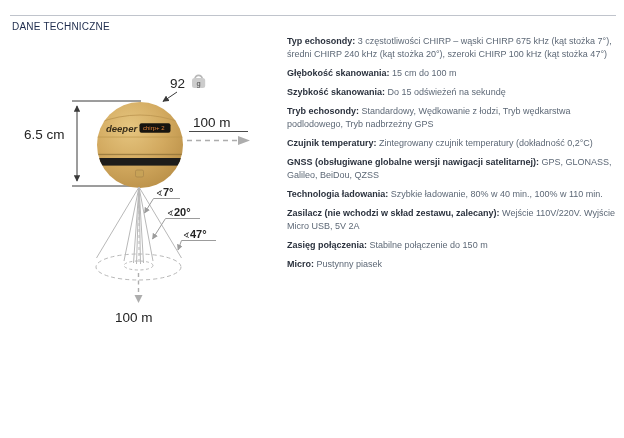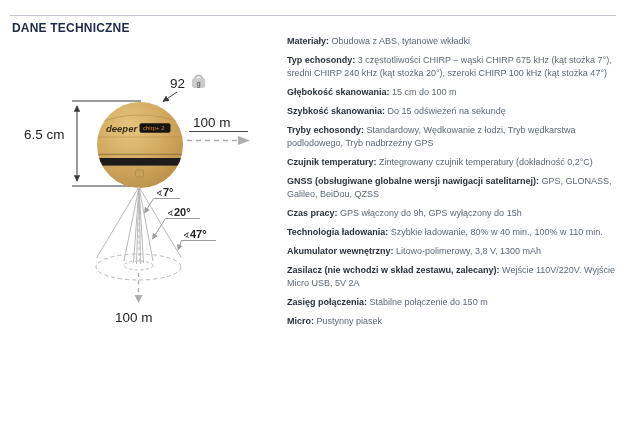--- a/index.html
+++ b/index.html
@@ -3,21 +3,21 @@
 <meta charset="utf-8">
 <style>
   html,body{margin:0;padding:0;}
   body{
     width:624px;height:438px;position:relative;overflow:hidden;
     background:#ffffff;font-family:"Liberation Sans",sans-serif;
   }
   .top-rule{position:absolute;left:10px;right:8px;top:15px;border-top:1px solid #c0c4cc;}
   .page-title{
     position:absolute;left:12px;top:21px;
-    font-size:12px;font-weight:bold;color:#1d2b4c;letter-spacing:.2px;
+    font-size:10px;font-weight:normal;color:#1d2b4c;letter-spacing:.2px;
   }
   .specs{position:absolute;left:287px;top:35px;width:334px;}
   .spec-row{margin:0 0 6px 0;font-size:9px;line-height:13px;color:#5d6876;}
   .spec-row b{color:#2b323e;}
   svg.diagram{position:absolute;left:0;top:60px;}
   svg text{font-family:"Liberation Sans",sans-serif;}
   .meas-text{font-size:13.5px;fill:#242424;}
   .ang-val{font-size:11px;font-weight:bold;fill:#242424;}
   .ang-sym{font-size:8px;fill:#242424;}
 </style>
@@ -118,42 +118,39 @@
   <g>
     <text class="ang-sym" x="183" y="237.5">∢</text>
     <text class="ang-val" x="190" y="238">47°</text>
     <line x1="181.5" y1="240.5" x2="216" y2="240.5" stroke="#9c9c9c" stroke-width="1"></line>
     <line x1="181.5" y1="240.5" x2="178" y2="250" stroke="#9c9c9c" stroke-width="1" marker-end="url(#mGray)"></line>
   </g>
 </svg>
 
 <div class="specs">
 
-    <p class="spec-row"><b>Materiały:</b> <span>Obudowa z ABS, tytanowe wkładki</span></p>
 
 
     <p class="spec-row"><b>Typ echosondy:</b> <span>3 częstotliwości CHIRP – wąski CHIRP 675 kHz (kąt stożka 7°), średni CHIRP 240 kHz (kąt stożka 20°), szeroki CHIRP 100 kHz (kąt stożka 47°)</span></p>
 
 
     <p class="spec-row"><b>Głębokość skanowania:</b> <span>15 cm do 100 m</span></p>
 
     <p class="spec-row"><b>Szybkość skanowania:</b> <span>Do 15 odświeżeń na sekundę</span></p>
 
-    <p class="spec-row"><b>Tryby echosondy:</b> <span>Standardowy, Wędkowanie z łodzi, Tryb wędkarstwa podlodowego, Tryb nadbrzeżny GPS</span></p>
+    <p class="spec-row"><b>Tryb echosondy:</b> <span>Standardowy, Wędkowanie z łodzi, Tryb wędkarstwa podlodowego, Tryb nadbrzeżny GPS</span></p>
 
     <p class="spec-row"><b>Czujnik temperatury:</b> <span>Zintegrowany czujnik temperatury (dokładność 0,2°C)</span></p>
 
 
     <p class="spec-row"><b>GNSS (obsługiwane globalne wersji nawigacji satelitarnej):</b> <span>GPS, GLONASS, Galileo, BeiDou, QZSS</span></p>
 
-    <p class="spec-row"><b>Czas pracy:</b> <span>GPS włączony do 9h, GPS wyłączony do 15h</span></p>
 
     <p class="spec-row"><b>Technologia ładowania:</b> <span>Szybkie ładowanie, 80% w 40 min., 100% w 110 min.</span></p>
 
-    <p class="spec-row"><b>Akumulator wewnętrzny:</b> <span>Litowo-polimerowy, 3,8 V, 1300 mAh</span></p>
 
     <p class="spec-row"><b>Zasilacz (nie wchodzi w skład zestawu, zalecany):</b> <span>Wejście 110V/220V. Wyjście Micro USB, 5V 2A</span></p>
 
 
     <p class="spec-row"><b>Zasięg połączenia:</b> <span>Stabilne połączenie do 150 m</span></p>
 
     <p class="spec-row"><b>Micro:</b> <span>Pustynny piasek</span></p>
   </div>
 
 </body></html>

